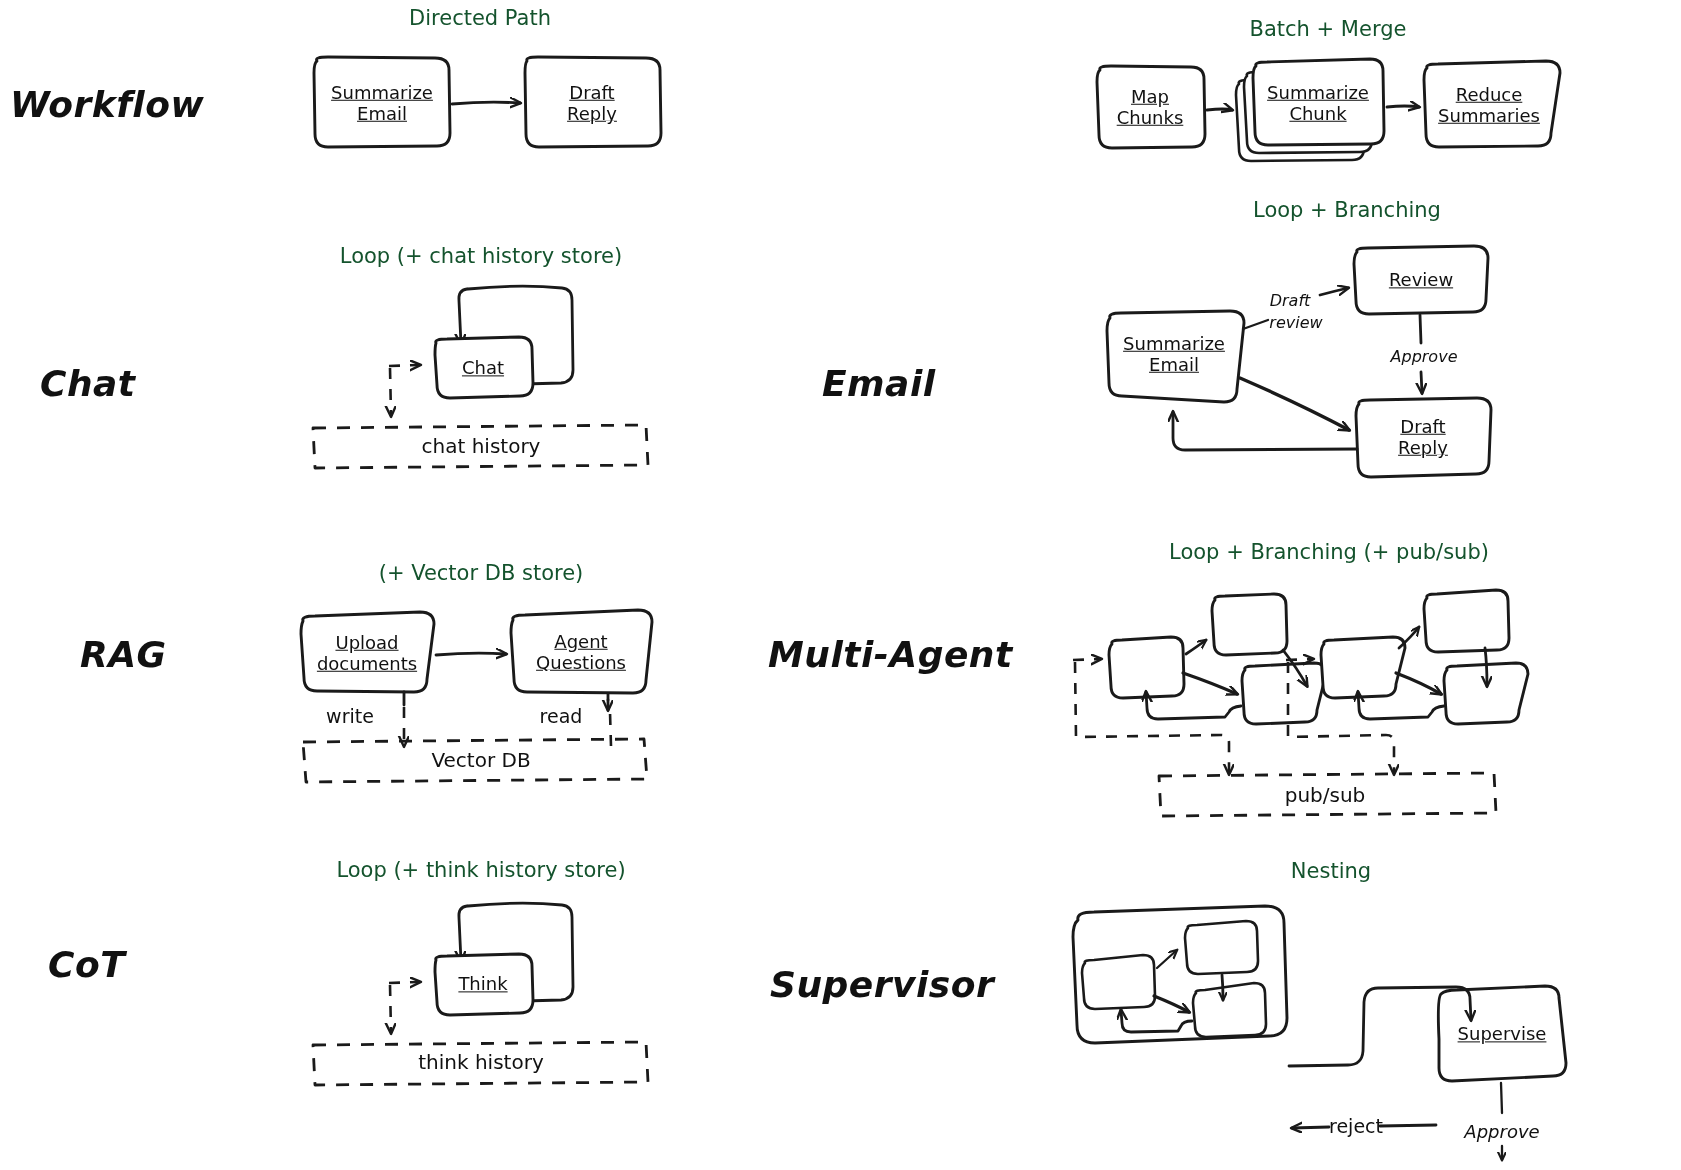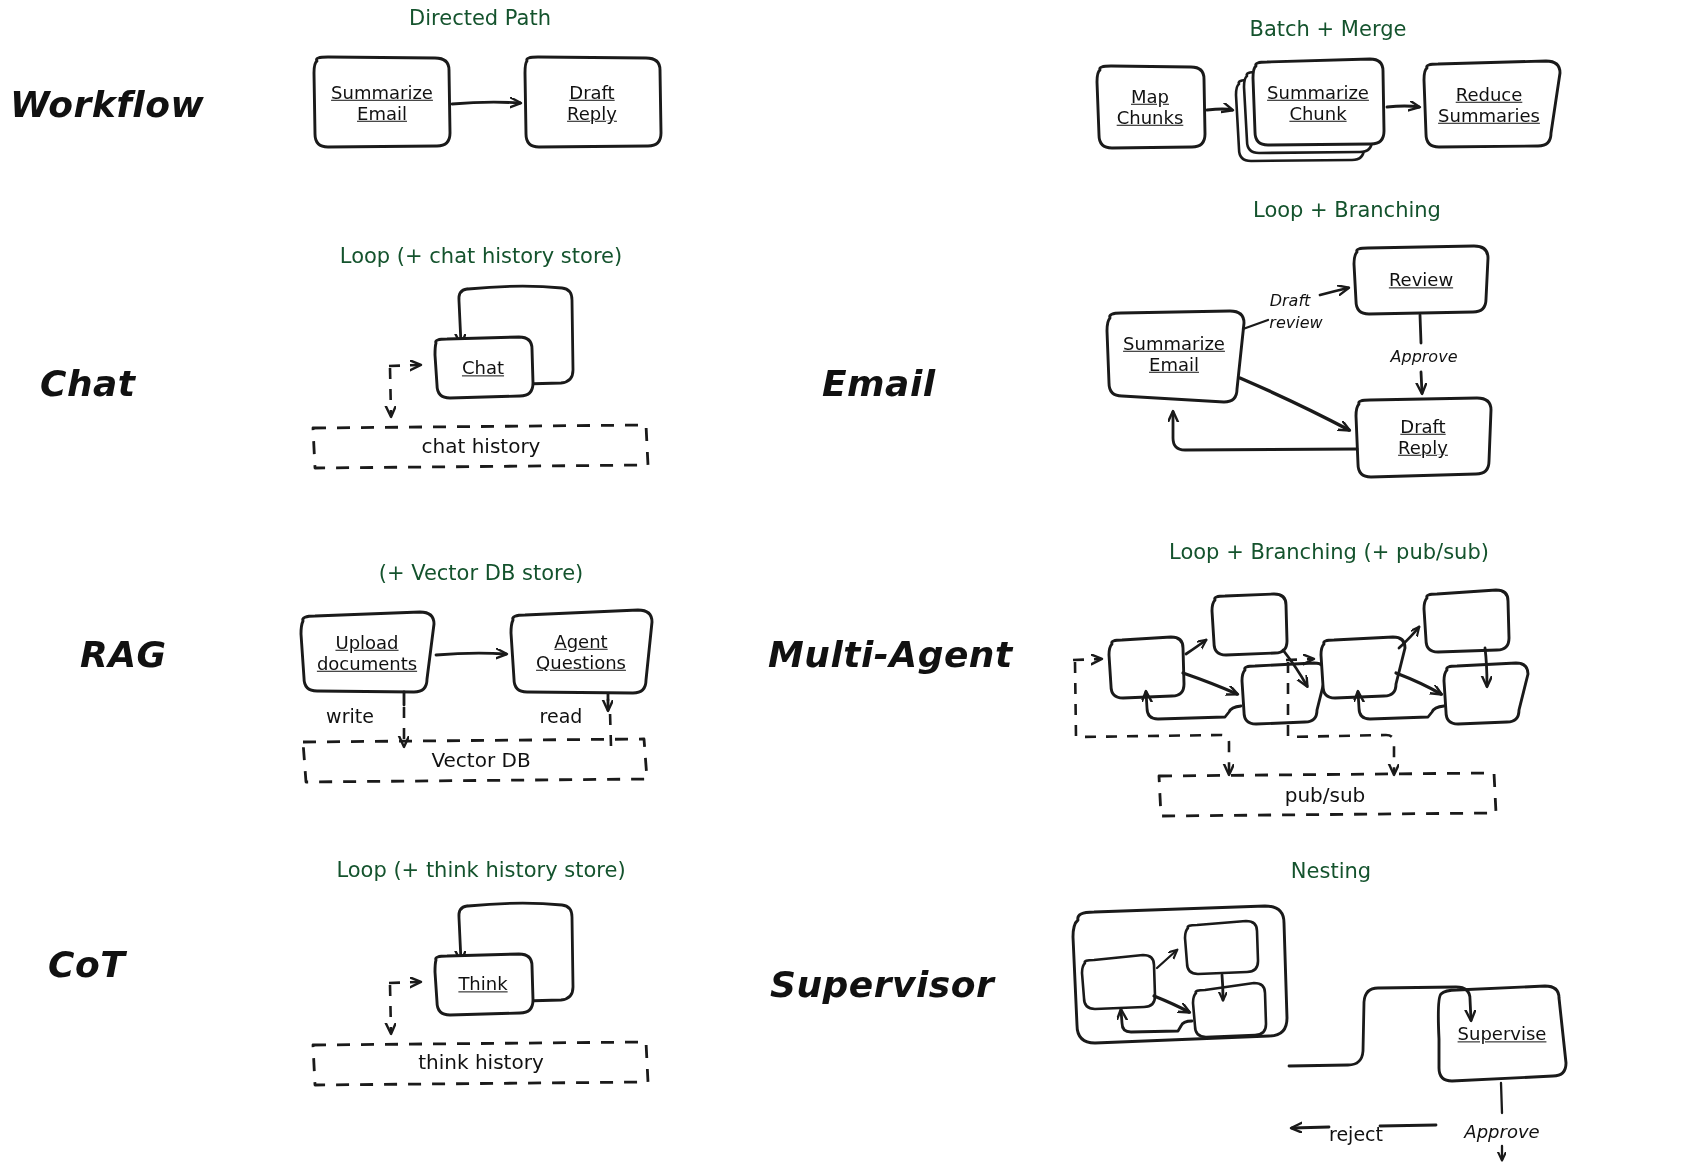--- a/index.html
+++ b/index.html
@@ -219,16 +219,16 @@
   <div class="edgelabel" style="left:350px;top:716px;font-style:normal;font-size:19px;">write</div>
   <div class="edgelabel" style="left:561px;top:716px;font-style:normal;font-size:19px;">read</div>
   <div class="storetext" style="left:481px;top:760px;">Vector DB</div>
 
   <div class="storetext" style="left:1325px;top:795px;">pub/sub</div>
 
   <div class="nodetext" style="left:483px;top:984px;">Think</div>
   <div class="storetext" style="left:481px;top:1062px;">think history</div>
 
   <div class="nodetext" style="left:1502px;top:1034px;">Supervise</div>
-  <div class="edgelabel" style="left:1356px;top:1126px;font-style:normal;font-size:19px;margin-top:8px;">reject</div>
+  <div class="edgelabel" style="left:1356px;top:1126px;font-style:normal;font-size:19px;">reject</div>
   <div class="edgelabel" style="left:1502px;top:1131px;font-size:18px;">Approve</div>
 
 </div>
 
 </body></html>

